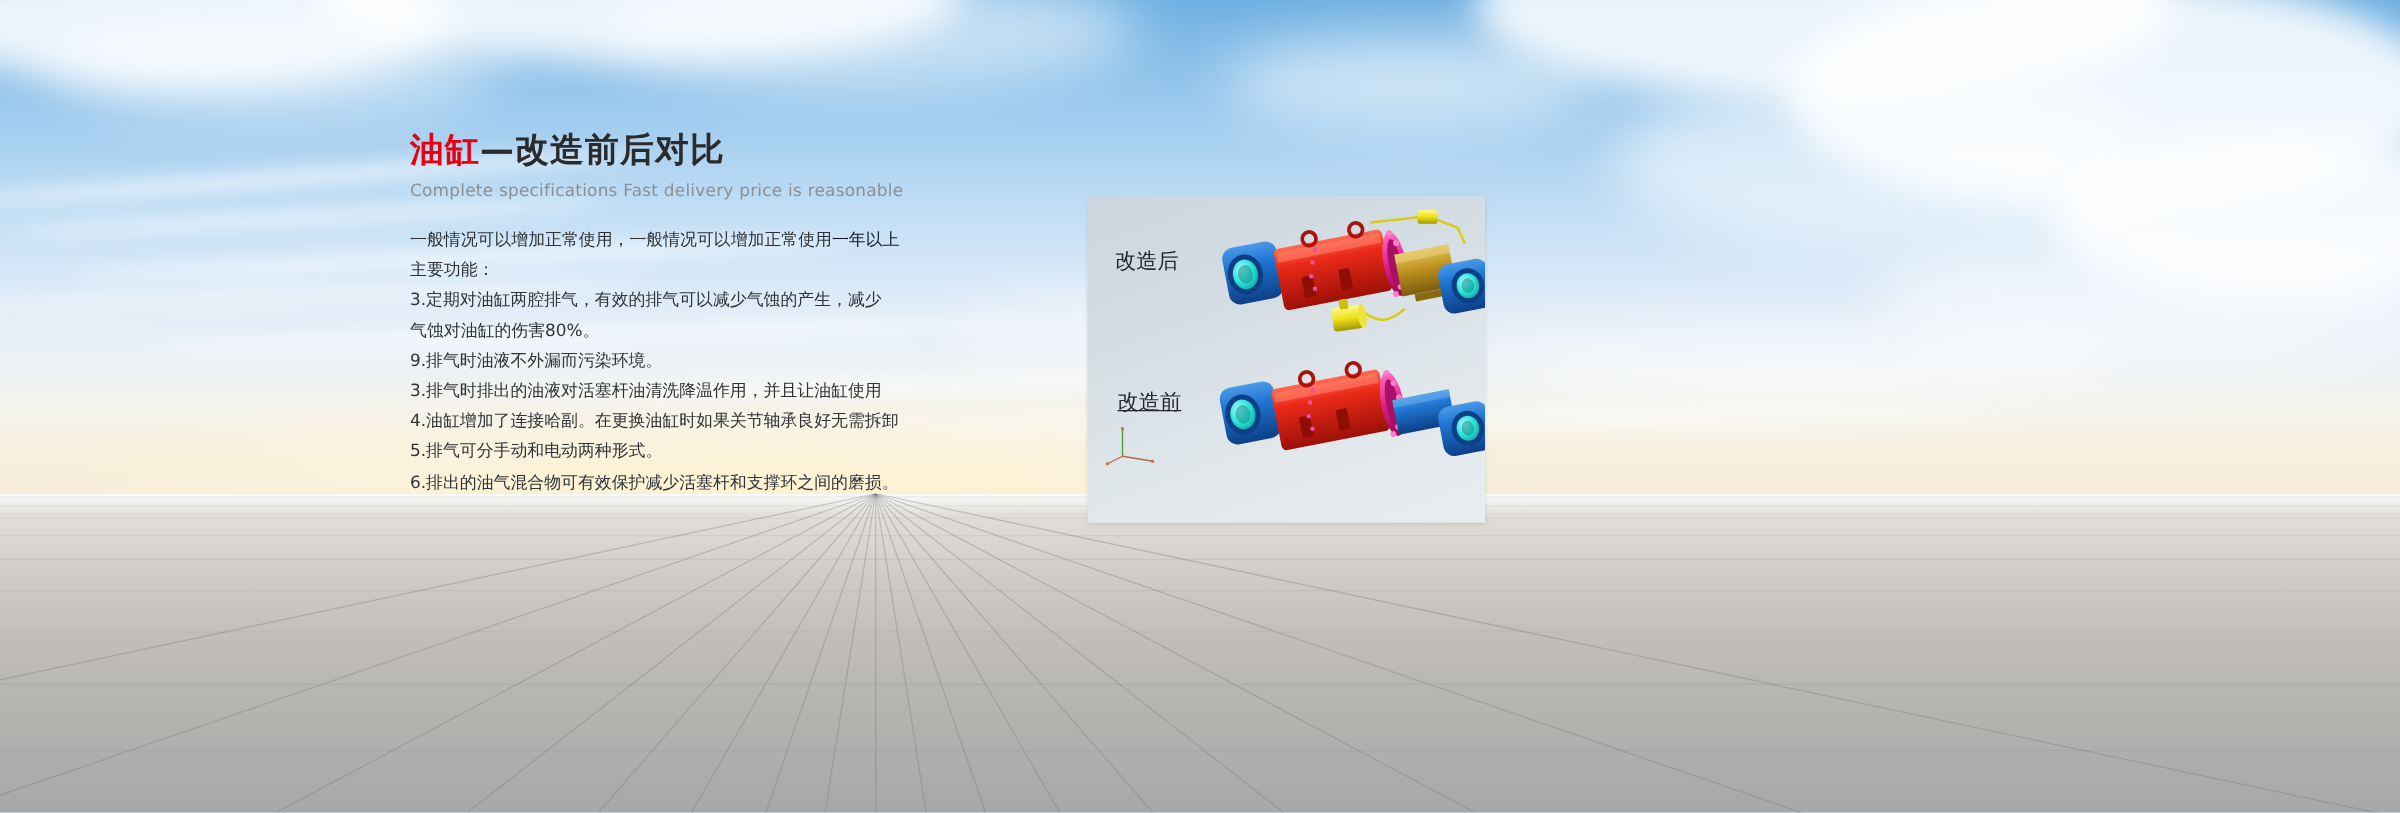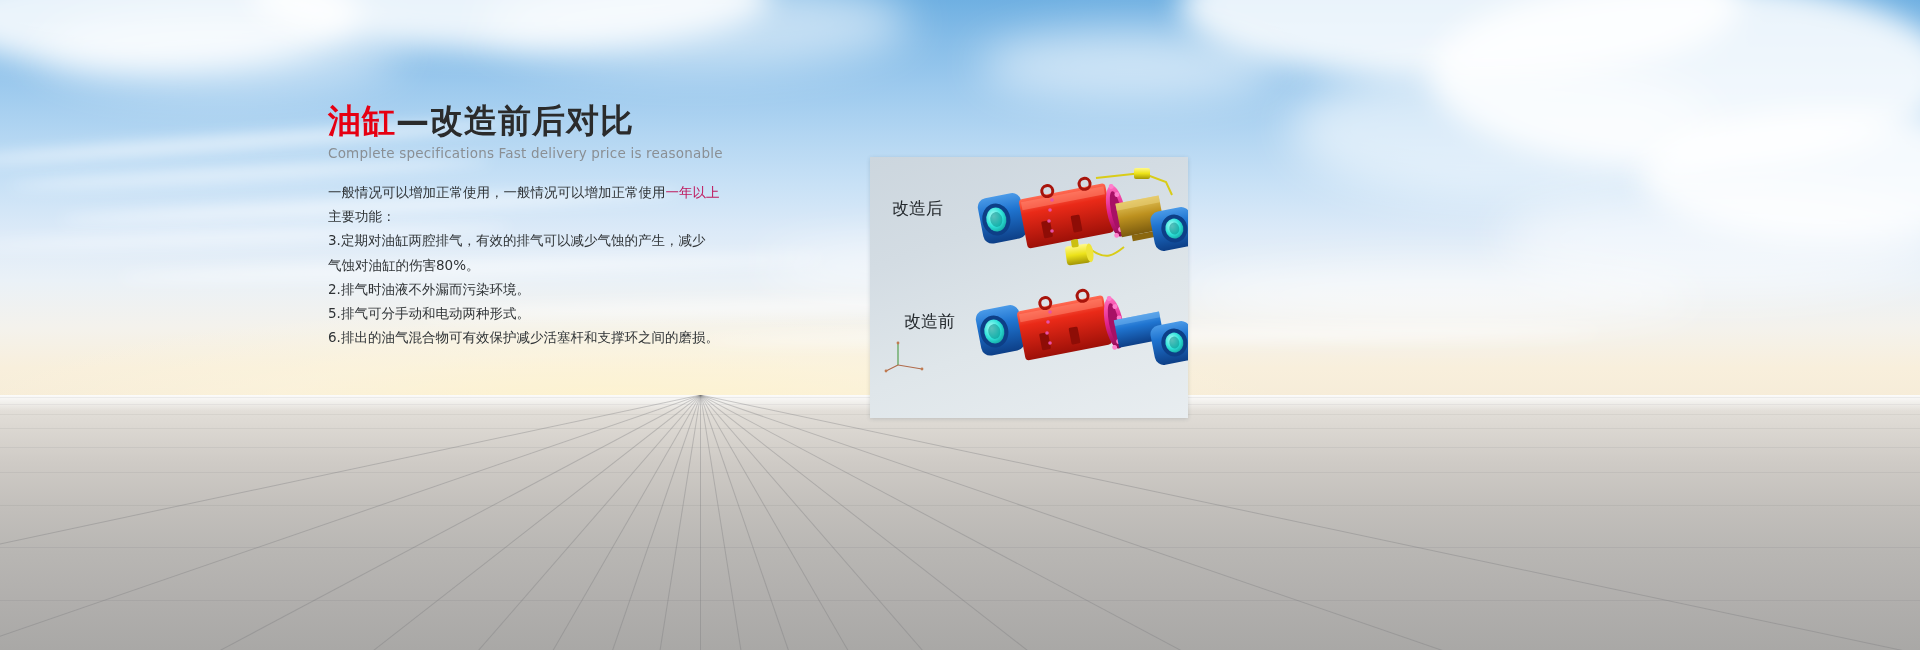--- a/index.html
+++ b/index.html
@@ -49,44 +49,44 @@
   
   .hline{ position:absolute; left:0; width:1920px; height:1px;
           background:rgba(120,120,122,.40); }
   
   .vline{ position:absolute; transform-origin:top center;
           background:rgba(120,120,122,.35); width:1px; }
 
   
   .textcol { position:absolute; left:328px; top:104px; width:430px; }
 
-  .title { font-size:33px; font-weight:bold; letter-spacing:1px;
+  .title { font-size:27px; font-weight:bold; letter-spacing:1px;
            color:#2b2b2b; line-height:34px; white-space:nowrap; }
   .title .red { color:#e60012; }
 
   .subtitle { margin-top:7px; font-size:13.5px; color:#8a8f94;
               letter-spacing:.2px; white-space:nowrap; }
 
   .body { margin-top:19px; font-size:13.5px; color:#2f3336; line-height:24.2px; }
-  .body .red { color:#be185d; }
+  .body .red { color:#0f172a; }
   .body p { white-space:nowrap; }
 
   
   .panel {
     position:absolute; left:870px; top:157px; width:318px; height:261px;
     background:linear-gradient(160deg,#ccd6de 0%,#d3dce3 30%,#dfe6ea 62%,#e8edf0 100%);
     box-shadow:0 1px 4px rgba(40,60,80,.18);
     overflow:hidden;
   }
   .panel .plabel {
     position:absolute; font-size:17px; color:#23282c;
     font-family:"DejaVu Sans","Liberation Sans",sans-serif;
   }
   .lbl-after { left:22px; top:40px; }
-  .lbl-before{ left:34px; top:153px; }
+  .lbl-before{ left:24px; top:153px;text-decoration:underline; }
 
   
   .triad { position:absolute; left:14px; top:178px; width:44px; height:38px; }
 
   
   .cyl { position:absolute; }
   .cyl svg { display:block; }
 </style>
 </head>
 <body>
@@ -154,21 +154,23 @@
       <span class="red">油缸</span><span>—改造前后对比</span>
     </div>
 
     <div class="subtitle">Complete specifications Fast delivery price is reasonable</div>
 
     <div class="body">
       <p><span>一般情况可以增加正常使用，一般情况可以增加正常使用</span><span class="red">一年以上</span></p>
       <p>主要功能：</p>
       <p>3.定期对油缸两腔排气，有效的排气可以减少气蚀的产生，减少</p>
       <p>气蚀对油缸的伤害80%。</p>
-      <p>2.排气时油液不外漏而污染环境。</p>
+      <p>9.排气时油液不外漏而污染环境。</p>
+      <p>3.排气时排出的油液对活塞杆油清洗降温作用，并且让油缸使用</p>
+      <p>4.油缸增加了连接哈副。在更换油缸时如果关节轴承良好无需拆卸</p>
       <p>5.排气可分手动和电动两种形式。</p>
       <p>6.排出的油气混合物可有效保护减少活塞杆和支撑环之间的磨损。</p>
     </div>
   </div>
 
   <div class="panel">
 
     <div class="plabel lbl-after">改造后</div>
     <div class="plabel lbl-before">改造前</div>
 

